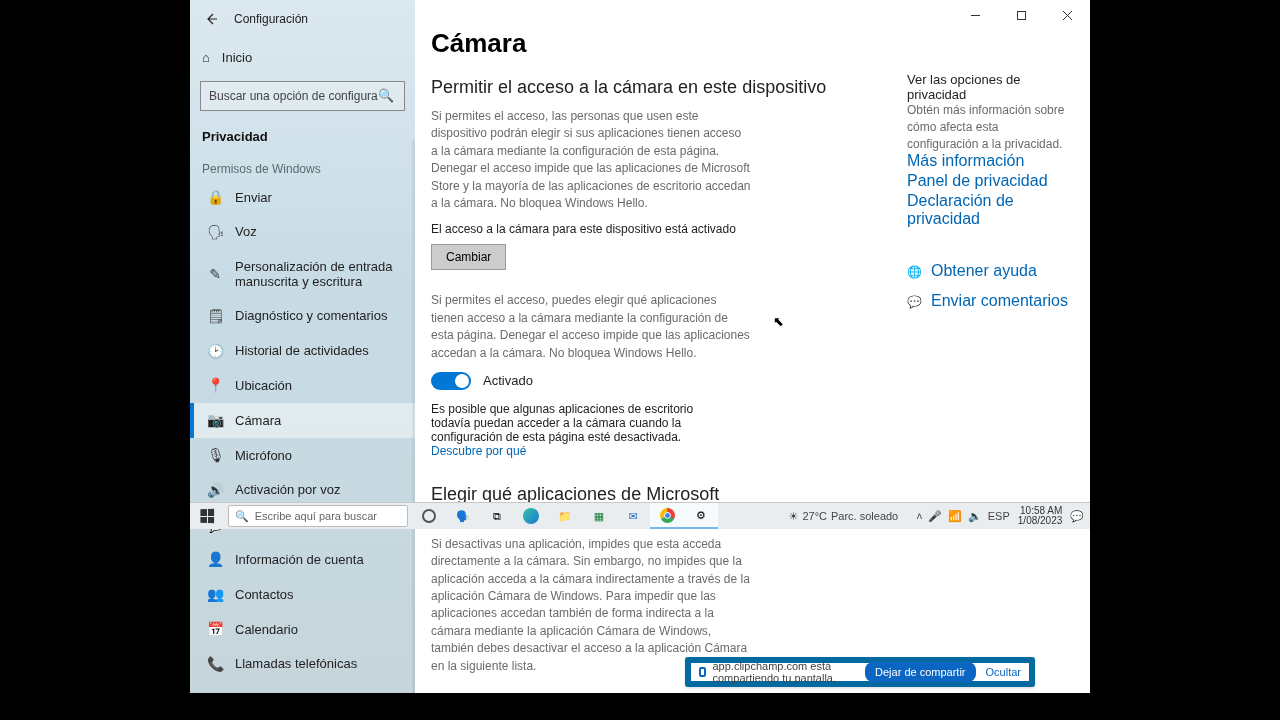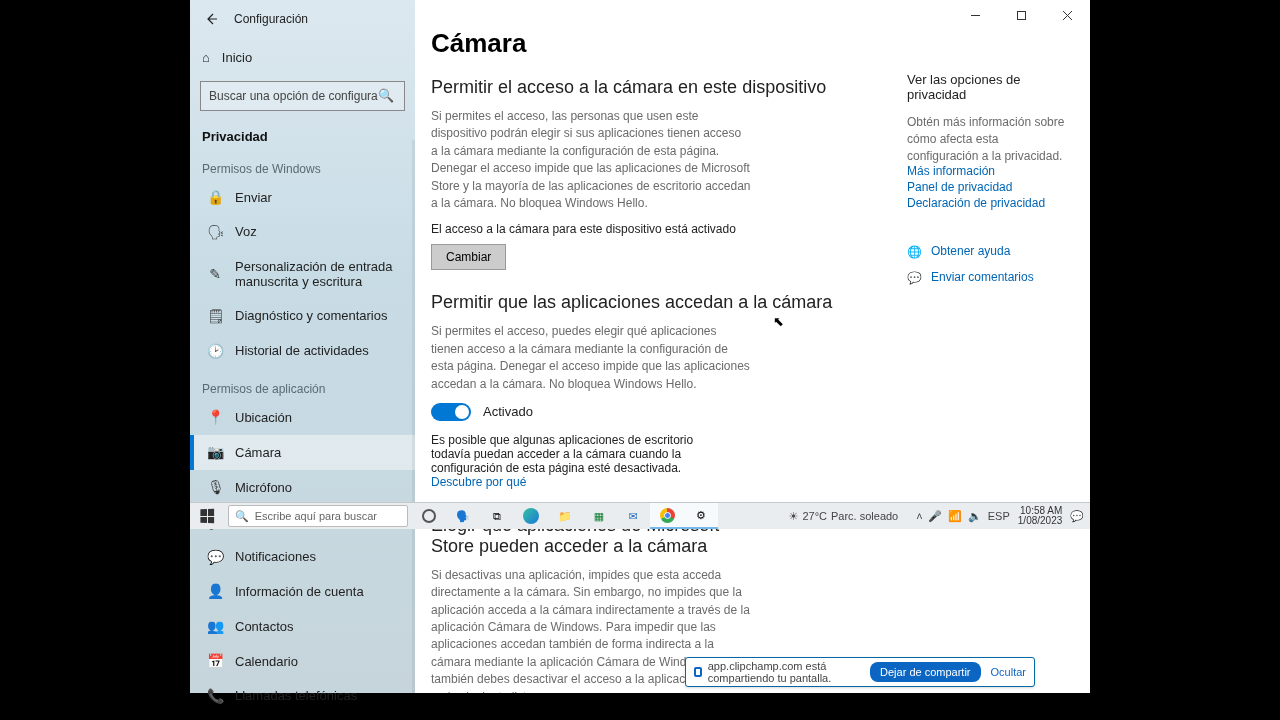--- a/index.html
+++ b/index.html
@@ -42,29 +42,29 @@
   h2.sec { font-weight:400; font-size:18px; margin:0 8px 10px 0; color:#222; }
   p.desc { font-size:12px; color:#6b6b6b; line-height:1.45; margin-bottom:10px; max-width:320px;}
   p.strong { font-size:12px; color:#222; margin:8px 0; }
   .btn-change { background:#ccc; border:1px solid #999; font-size:12px; padding:5px 14px; margin-bottom:22px; }
   .toggle-row { display:flex; align-items:center; gap:12px; margin:10px 0 12px 0; }
   .toggle { width:40px; height:18px; background:#0078d4; border-radius:10px; position:relative; }
   .toggle::after { content:""; position:absolute; right:2px; top:2px; width:14px; height:14px; background:#fff; border-radius:50%; }
   .toggle-label { font-size:13px; color:#222; }
   .link { color:#0066b4; font-size:12px; }
 
-  .rail .rtitle { font-size:13px; color:#222; margin-bottom:12px; }
+  .rail .rtitle { font-size:13px; color:#222; margin-bottom:0; }
   .rail .rdesc { font-size:12px; color:#6b6b6b; line-height:1.4; }
-  .rail a.link { display:block; margin-bottom:2px; font-size:12px; }
+  .rail a.link { display:block; margin-bottom:2px; font-size:16px; }
   .rail .help-row { display:flex; align-items:center; gap:10px; margin-top:34px; }
   .rail .help-row + .help-row { margin-top:10px; }
   .rail .hico { width:14px; color:#555; font-size:12px; }
 
   
-  .share-bar { position:absolute; bottom:6px; left:270px; height:30px; width:350px; border:1px solid #0369a1; border-radius:3px; background:#fff; display:flex; align-items:center; font-size:11px; padding:0 8px; gap:10px; box-shadow:0 1px 3px rgba(0,0,0,0.15); }
+  .share-bar { position:absolute; bottom:6px; left:270px; height:30px; width:350px; border:6px solid #0369a1; border-radius:3px; background:#fff; display:flex; align-items:center; font-size:11px; padding:0 8px; gap:10px; box-shadow:0 1px 3px rgba(0,0,0,0.15); }
   .share-bar .msg { color:#444; flex:1; display:flex; align-items:center; gap:6px;}
   .share-bar .stop { background:#0b66c3; color:#fff; border:none; padding:4px 10px; border-radius:8px; font-size:11px; }
   .share-bar .hide { color:#0b66c3; font-size:11px; }
   .blue-sq { width:10px; height:10px; border:2px solid #0b66c3; border-radius:2px; }
 
   
   .taskbar { position:absolute; bottom:0; left:0; right:0; height:27px; background:#e9edf0; border-top:1px solid #c6c9cc; display:flex; align-items:center; font-size:11px; }
   .taskbar .start { width:34px; height:100%; display:flex; align-items:center; justify-content:center; }
   .winlogo { width:14px; height:14px; display:grid; grid-template-columns:1fr 1fr; grid-template-rows:1fr 1fr; gap:1px; transform: perspective(40px) rotateY(-12deg); }
   .winlogo div { background:#333; }
@@ -142,21 +142,20 @@
           </div>
       <div class="nav-item">
             <span class="nico">🗒</span>
             <span>Diagnóstico y comentarios</span>
           </div>
       <div class="nav-item">
             <span class="nico">🕑</span>
             <span>Historial de actividades</span>
           </div>
 
-      <div class="side-group">Permisos de aplicación</div>
       <div class="nav-item">
             <span class="nico">📍</span>
             <span>Ubicación</span>
           </div>
       <div class="nav-item sel">
             <span class="nico">📷</span>
             <span>Cámara</span>
           </div>
       <div class="nav-item">
             <span class="nico">🎙</span>
@@ -191,21 +190,20 @@
 
     <div class="main">
       <div class="main-col">
         <h1 class="page">Cámara</h1>
 
         <h2 class="sec">Permitir el acceso a la cámara en este dispositivo</h2>
         <p class="desc">Si permites el acceso, las personas que usen este dispositivo podrán elegir si sus aplicaciones tienen acceso a la cámara mediante la configuración de esta página. Denegar el acceso impide que las aplicaciones de Microsoft Store y la mayoría de las aplicaciones de escritorio accedan a la cámara. No bloquea Windows Hello.</p>
         <p class="strong">El acceso a la cámara para este dispositivo está activado</p>
         <button class="btn-change">Cambiar</button>
 
-        <h2 class="sec">Permitir que las aplicaciones accedan a la cámara</h2>
         <p class="desc">Si permites el acceso, puedes elegir qué aplicaciones tienen acceso a la cámara mediante la configuración de esta página. Denegar el acceso impide que las aplicaciones accedan a la cámara. No bloquea Windows Hello.</p>
         <div class="toggle-row">
           <div class="toggle"></div>
           <span class="toggle-label">Activado</span>
         </div>
         <p class="strong" style="max-width:300px;"><span>Es posible que algunas aplicaciones de escritorio todavía puedan acceder a la cámara cuando la configuración de esta página esté desactivada. </span><a class="link">Descubre por qué</a></p>
 
         <h2 class="sec" style="margin-top:26px; max-width:330px;">Elegir qué aplicaciones de Microsoft Store pueden acceder a la cámara</h2>
         <p class="desc" style="max-width:320px;">Si desactivas una aplicación, impides que esta acceda directamente a la cámara. Sin embargo, no impides que la aplicación acceda a la cámara indirectamente a través de la aplicación Cámara de Windows. Para impedir que las aplicaciones accedan también de forma indirecta a la cámara mediante la aplicación Cámara de Windows, también debes desactivar el acceso a la aplicación Cámara en la siguiente lista.</p>
 

